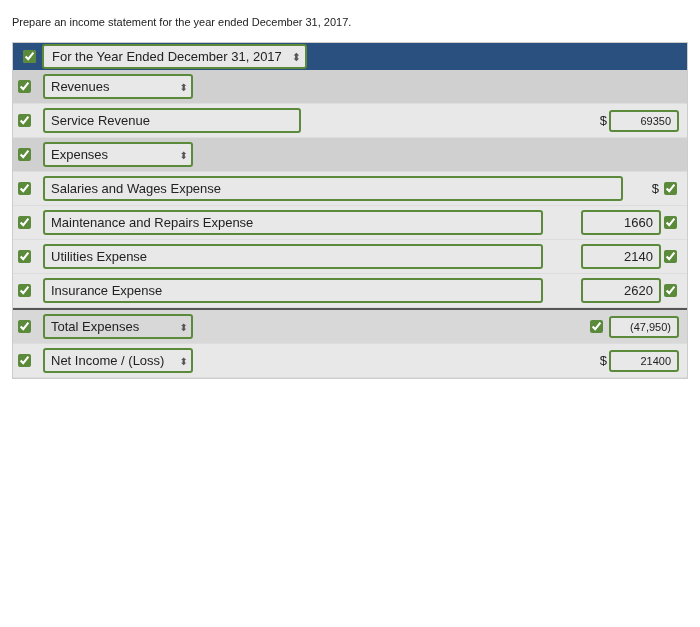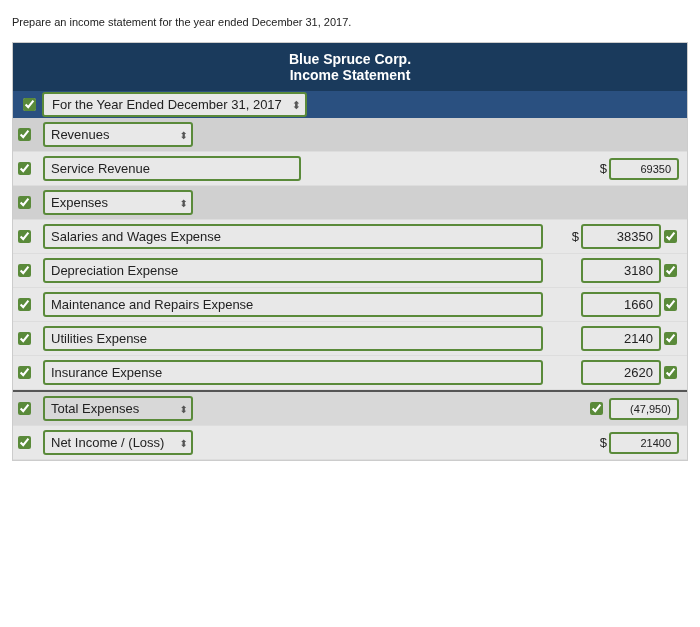--- a/index.html
+++ b/index.html
@@ -207,24 +207,20 @@
     }
   </style>
 </head>
 <body>
 
 <div class="page">
   <div class="instructions">Prepare an income statement for the year ended December 31, 2017.</div>
 
   <div class="statement-wrapper">
 
-    <div class="header-blue">
-      <span class="company-name">Blue Spruce Corp.</span>
-      <span class="statement-title">Income Statement</span>
-    </div>
 
     <div class="period-row">
       <input type="checkbox" class="period-checkbox" checked="" style="">
       <div class="period-select-wrap">
         <select class="period-select">
           <option>For the Year Ended December 31, 2017</option>
         </select>
         <span class="arrow">⬍</span>
       </div>
     </div>
@@ -274,45 +270,26 @@
     </div>
 
     <div class="row data-row">
       <div class="check-col">
         <input type="checkbox" checked="" style="">
       </div>
       <div class="label-col">
         <input type="text" class="label-input" value="Salaries and Wages Expense" style="">
       </div>
       <div class="dollar-col">$</div>
-      <div class="amount-col">
-        <input type="text" class="amount-input" value="38350" style="">
-      </div>
       <div class="right-check">
         <input type="checkbox" checked="" style="">
       </div>
       <div style="width:8px"></div>
     </div>
 
-    <div class="row data-row">
-      <div class="check-col">
-        <input type="checkbox" checked="" style="">
-      </div>
-      <div class="label-col">
-        <input type="text" class="label-input" value="Depreciation Expense" style="">
-      </div>
-      <div class="dollar-col"></div>
-      <div class="amount-col">
-        <input type="text" class="amount-input" value="3180" style="">
-      </div>
-      <div class="right-check">
-        <input type="checkbox" checked="" style="">
-      </div>
-      <div style="width:8px"></div>
-    </div>
 
     <div class="row data-row">
       <div class="check-col">
         <input type="checkbox" checked="" style="">
       </div>
       <div class="label-col">
         <input type="text" class="label-input" value="Maintenance and Repairs Expense" style="">
       </div>
       <div class="dollar-col"></div>
       <div class="amount-col">

